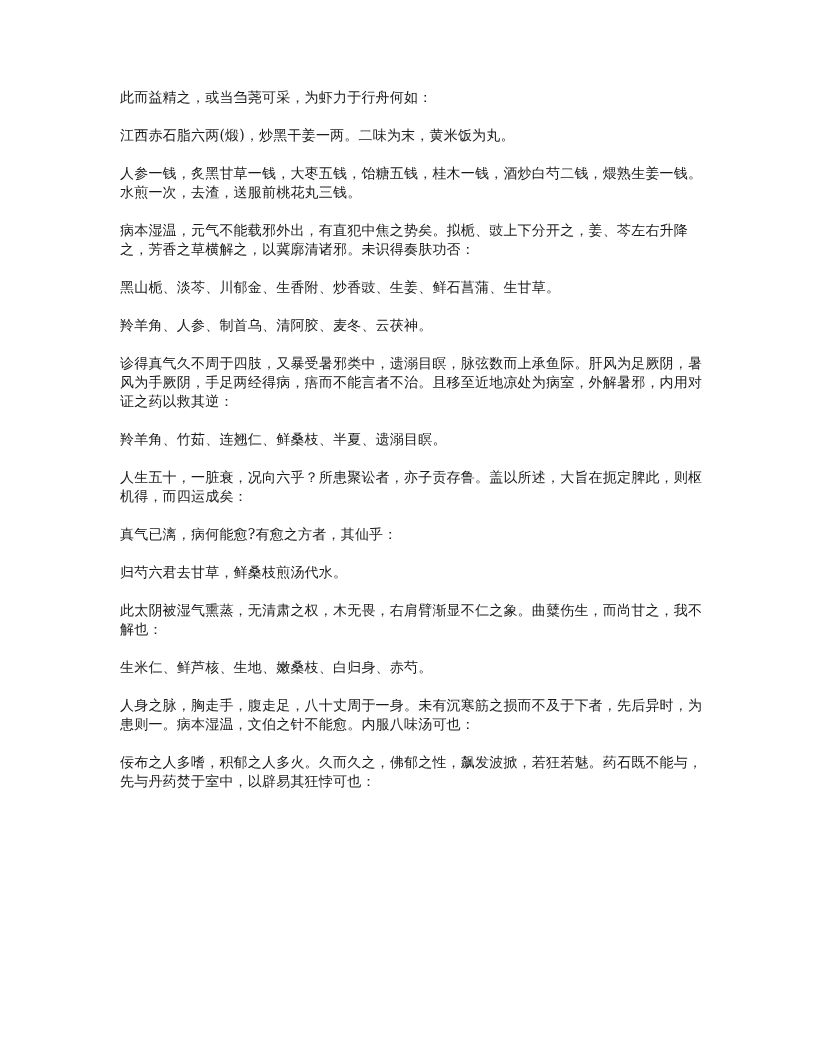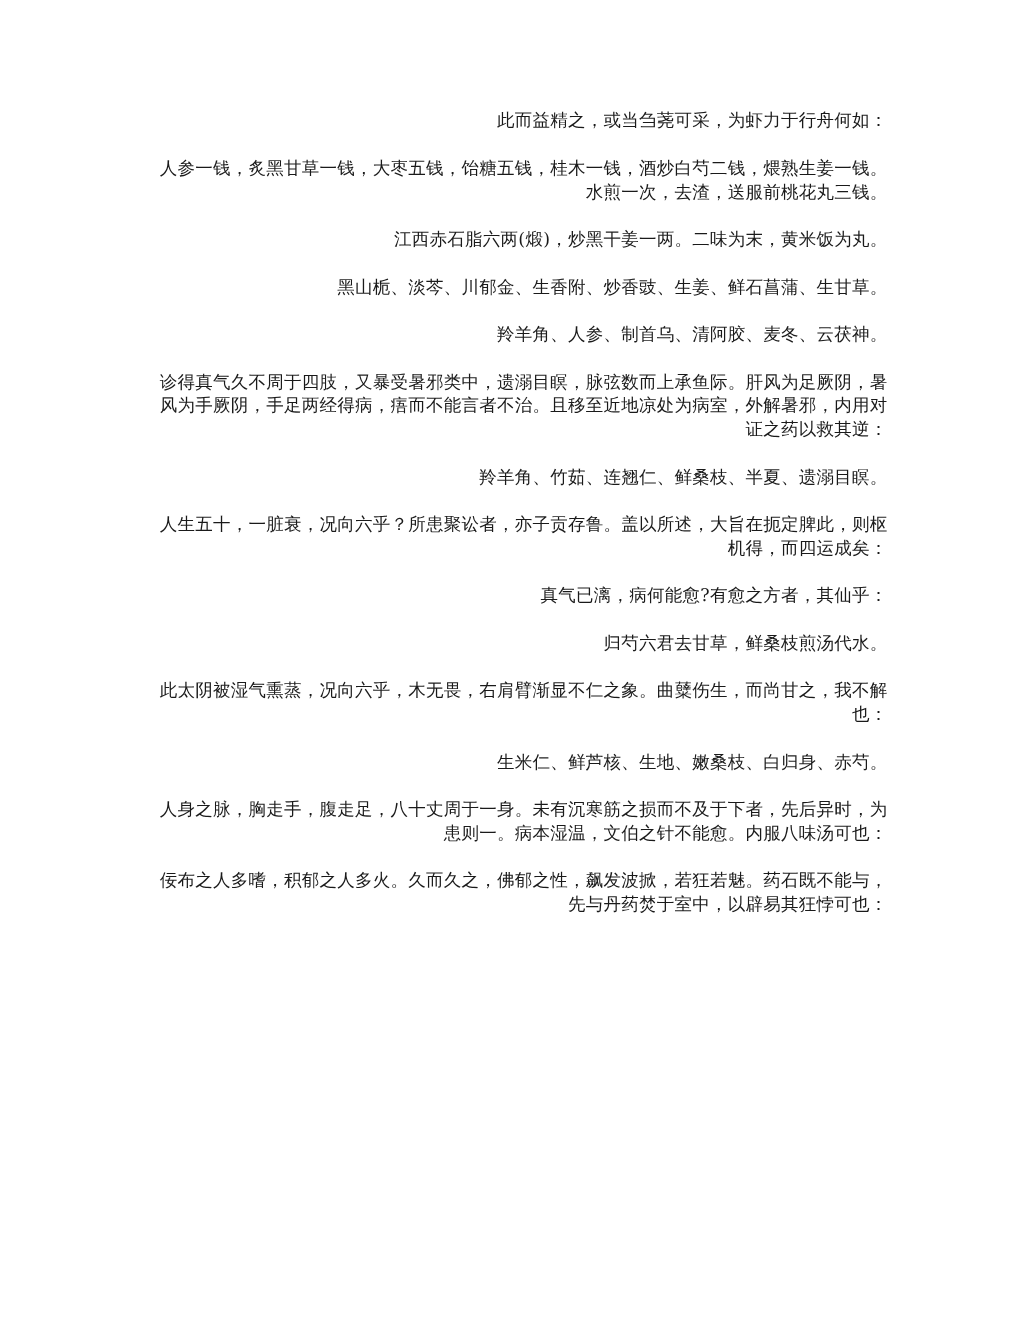--- a/index.html
+++ b/index.html
@@ -21,34 +21,34 @@
       top: 88px;
       width: 590px;
     }
     .para {
       margin: 0 0 19px 0;
       font-size: 14px;
       line-height: 19px;
       letter-spacing: 0.2px;
       white-space: normal;
       word-break: break-all;
-      text-align: right;
     }
   </style>
 </head>
 <body>
 
 <div class="page">
   <p class="para">此而益精之，或当刍荛可采，为虾力于行舟何如：</p>
+  <p class="para">江西赤石脂六两(煅)，炒黑干姜一两。二味为末，黄米饭为丸。</p>
   <p class="para">人参一钱，炙黑甘草一钱，大枣五钱，饴糖五钱，桂木一钱，酒炒白芍二钱，煨熟生姜一钱。水煎一次，去渣，送服前桃花丸三钱。</p>
-  <p class="para">江西赤石脂六两(煅)，炒黑干姜一两。二味为末，黄米饭为丸。</p>
+  <p class="para">病本湿温，元气不能载邪外出，有直犯中焦之势矣。拟栀、豉上下分开之，姜、芩左右升降之，芳香之草横解之，以冀廓清诸邪。未识得奏肤功否：</p>
   <p class="para">黑山栀、淡芩、川郁金、生香附、炒香豉、生姜、鲜石菖蒲、生甘草。</p>
   <p class="para">羚羊角、人参、制首乌、清阿胶、麦冬、云茯神。</p>
   <p class="para">诊得真气久不周于四肢，又暴受暑邪类中，遗溺目瞑，脉弦数而上承鱼际。肝风为足厥阴，暑风为手厥阴，手足两经得病，痦而不能言者不治。且移至近地凉处为病室，外解暑邪，内用对证之药以救其逆：</p>
   <p class="para">羚羊角、竹茹、连翘仁、鲜桑枝、半夏、遗溺目瞑。</p>
   <p class="para">人生五十，一脏衰，况向六乎？所患聚讼者，亦子贡存鲁。盖以所述，大旨在扼定脾此，则枢机得，而四运成矣：</p>
   <p class="para">真气已漓，病何能愈?有愈之方者，其仙乎：</p>
   <p class="para">归芍六君去甘草，鲜桑枝煎汤代水。</p>
-  <p class="para">此太阴被湿气熏蒸，况向六乎，木无畏，右肩臂渐显不仁之象。曲糵伤生，而尚甘之，我不解也：</p>
+  <p class="para">此太阴被湿气熏蒸，无清肃之权，木无畏，右肩臂渐显不仁之象。曲糵伤生，而尚甘之，我不解也：</p>
   <p class="para">生米仁、鲜芦核、生地、嫩桑枝、白归身、赤芍。</p>
   <p class="para">人身之脉，胸走手，腹走足，八十丈周于一身。未有沉寒筋之损而不及于下者，先后异时，为患则一。病本湿温，文伯之针不能愈。内服八味汤可也：</p>
   <p class="para">佞布之人多嗜，积郁之人多火。久而久之，佛郁之性，飙发波掀，若狂若魅。药石既不能与，先与丹药焚于室中，以辟易其狂悖可也：</p>
 </div>
 
 </body></html>

